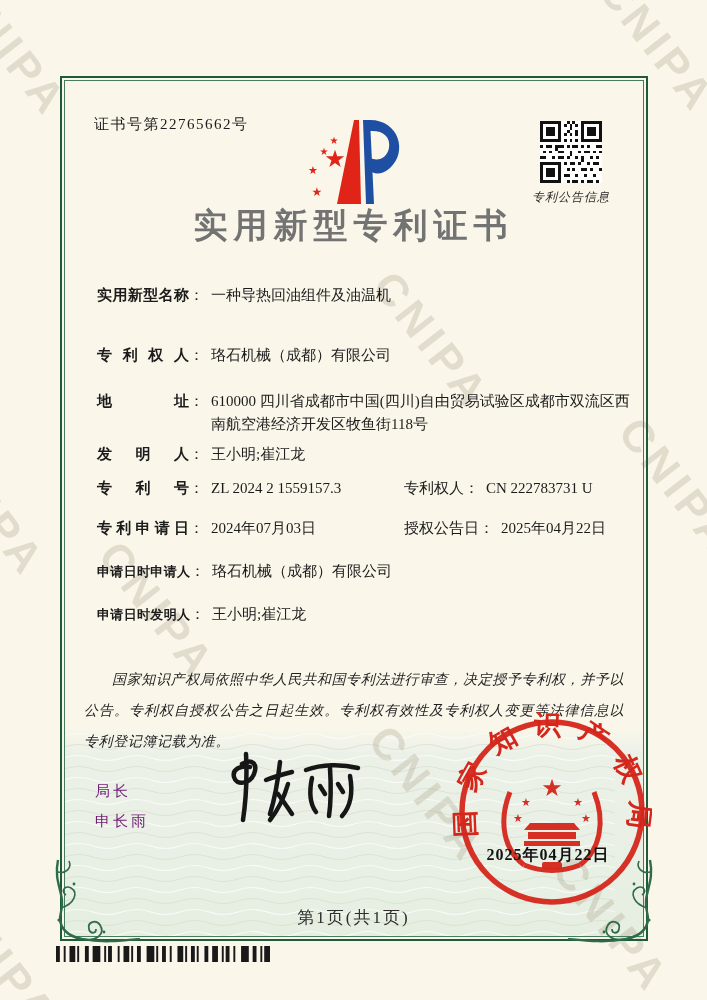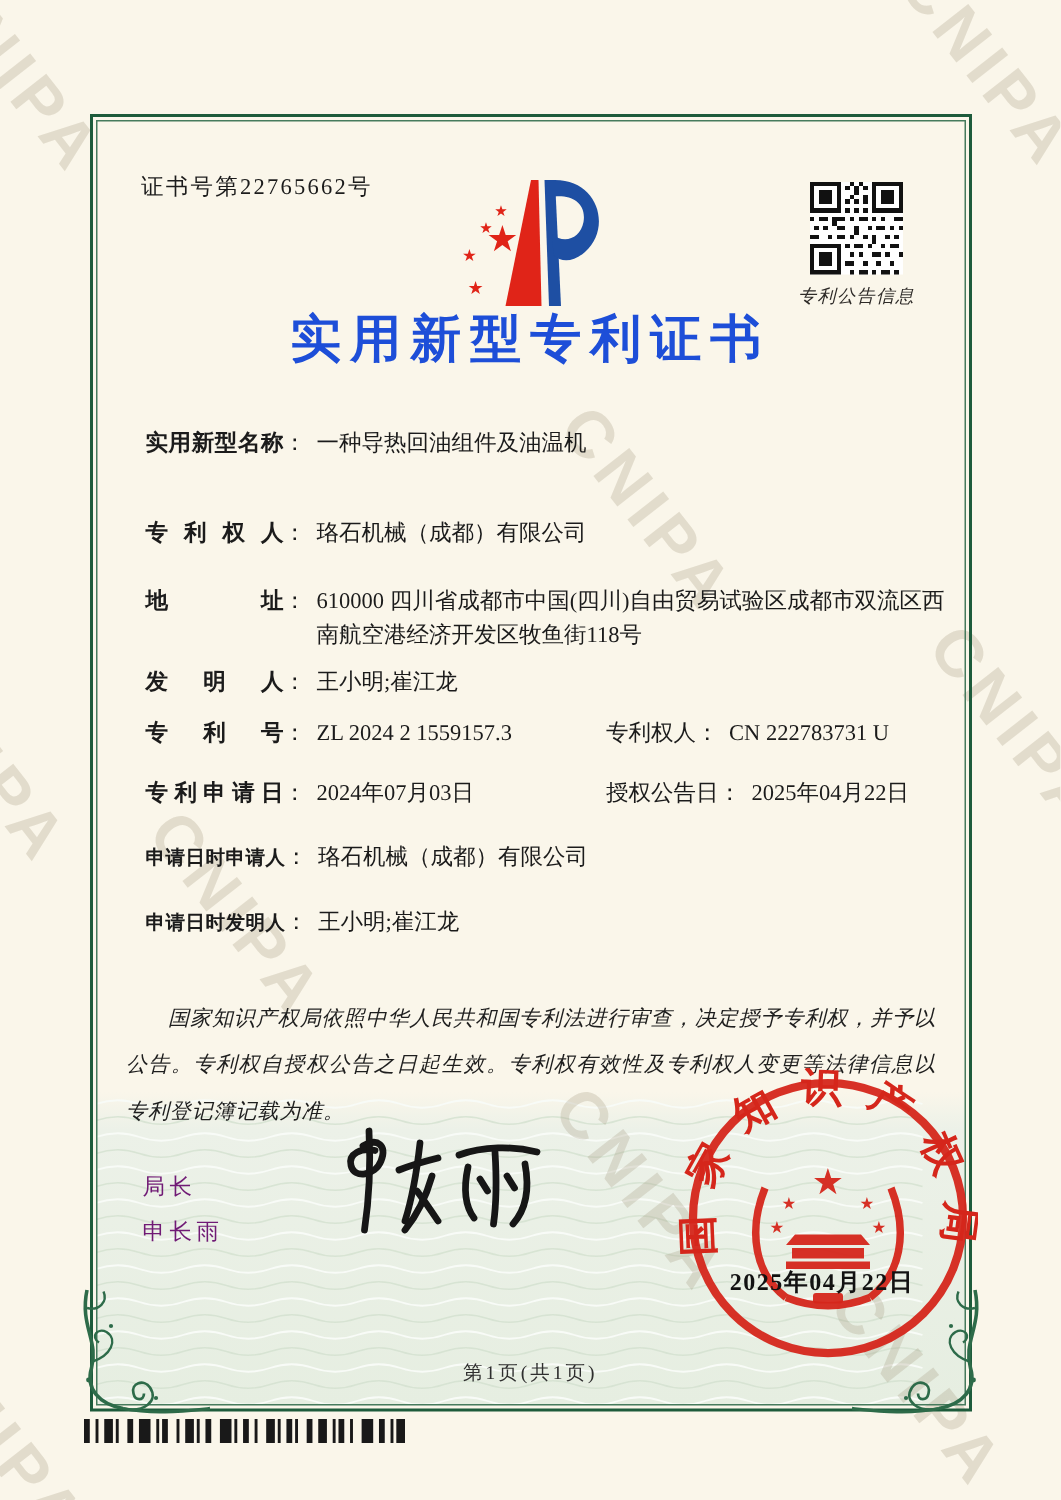--- a/index.html
+++ b/index.html
@@ -24,21 +24,21 @@
   .corner.br{left:566px;top:858px;transform:scaleX(-1);}
 
   .cert-no{position:absolute;left:94px;top:115px;font-size:15px;letter-spacing:1.5px;color:#1c1c1c;z-index:4;}
 
   .logo{position:absolute;left:296px;top:108px;z-index:4;}
   .qr{position:absolute;left:540px;top:121px;z-index:4;}
   .qr-label{position:absolute;left:516px;top:189px;width:110px;text-align:center;font-size:12px;
             font-style:italic;letter-spacing:1px;color:#2e2b28;z-index:4;}
 
   .title{position:absolute;left:0;top:203px;width:100%;text-align:center;font-size:34px;font-weight:700;
-         letter-spacing:6px;color:#1d4ed8;z-index:4;}
+         letter-spacing:6px;color:#737373;z-index:4;}
 
   .row{position:absolute;left:97px;z-index:4;font-size:15px;color:#1b1b1b;display:flex;align-items:baseline;}
   .row.right{left:404px;}
   .lbl{display:inline-block;width:92px;text-align:justify;text-align-last:justify;
        text-justify:inter-character;white-space:nowrap;font-weight:bold;}
   .lbl.small{font-size:13px;width:93px;}
   .colon{margin-right:7px;}
   .val{white-space:nowrap;}
   .val.wrap{white-space:normal;width:424px;line-height:23px;}
 
@@ -48,21 +48,21 @@
   .director{position:absolute;left:95px;z-index:5;font-family:Liberation Sans, sans-serif;
             font-size:15px;letter-spacing:3px;color:#701a75;}
   .director.t1{top:782px;}
   .director.t2{top:812px;}
 
   .sig{position:absolute;left:208px;top:750px;z-index:5;}
   .seal{position:absolute;left:452px;top:712px;z-index:5;}
   .seal-date{position:absolute;left:462px;top:845px;width:172px;text-align:center;font-size:16px;
              font-weight:700;letter-spacing:1px;color:#121212;z-index:6;}
 
-  .page-num{position:absolute;left:0;top:906px;width:100%;text-align:center;font-size:13px;
+  .page-num{position:absolute;left:0;top:906px;width:100%;text-align:center;font-size:17px;
             letter-spacing:2px;color:#2e2e2e;z-index:4;}
   .barcode{position:absolute;left:56px;top:946px;z-index:4;}
 </style>
 </head>
 <body>
 
 <div class="page">
 
   <div class="wm" style="left:-20px;top:-30px">CNIPA</div>
   <div class="wm" style="left:628px;top:-34px">CNIPA</div>

